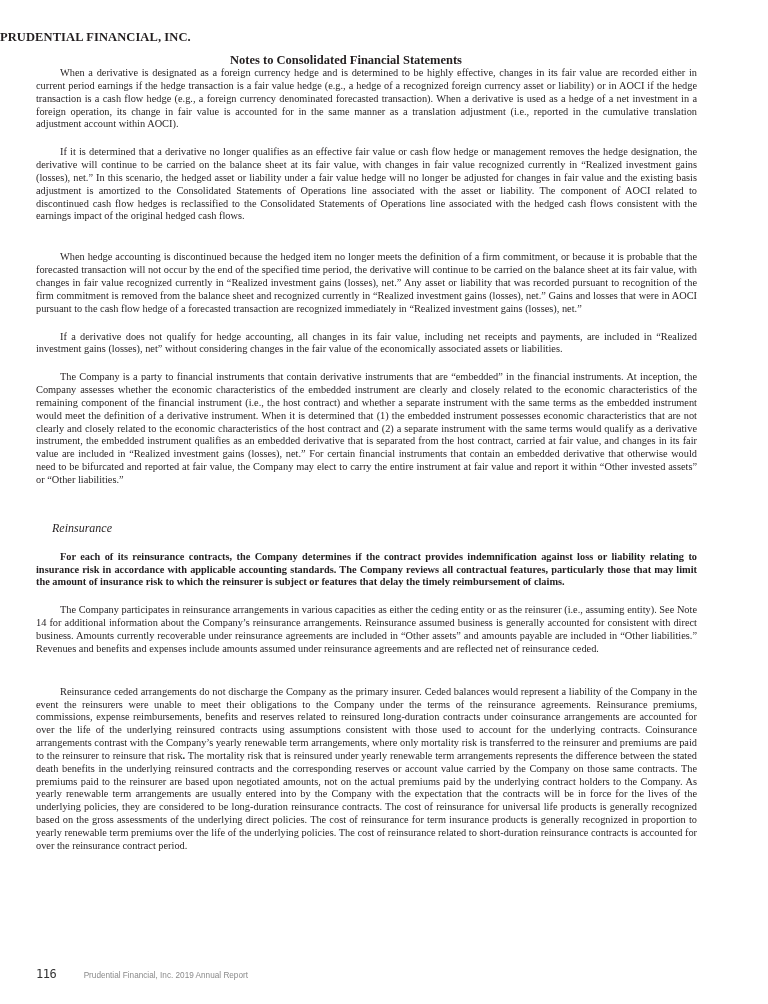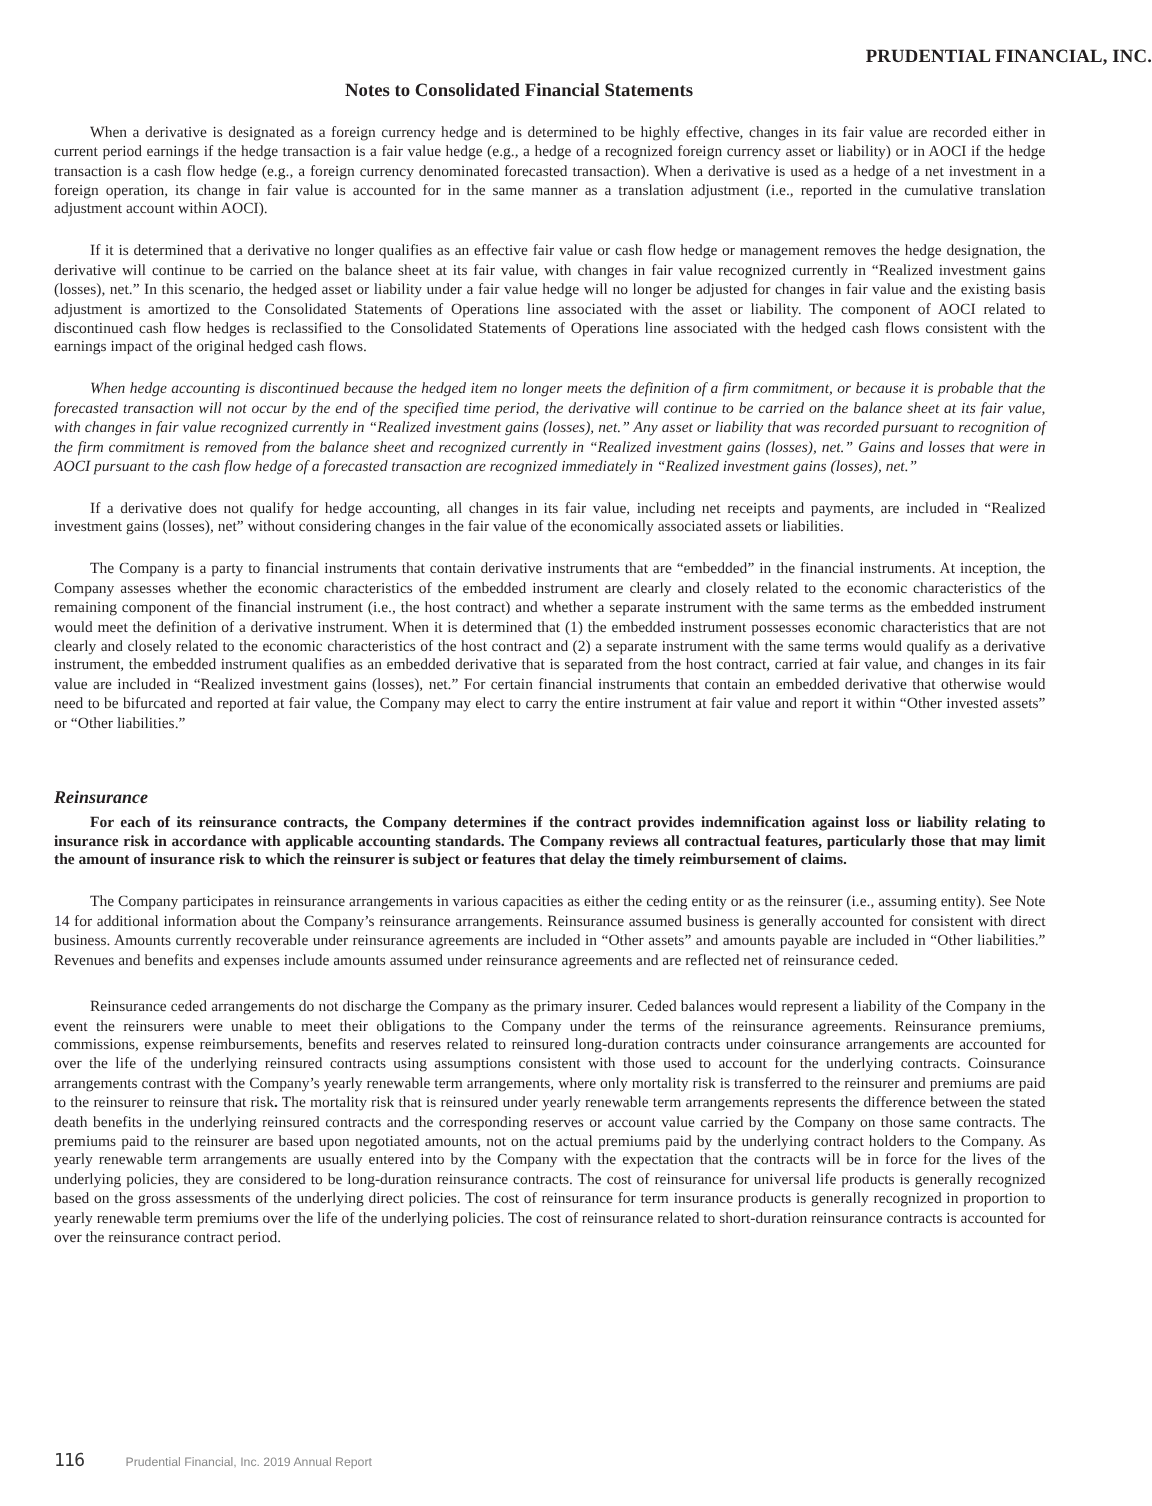--- a/index.html
+++ b/index.html
@@ -13,64 +13,64 @@
       position: relative;
       overflow: hidden;
       font-family: "Liberation Serif", "DejaVu Serif", serif;
       color: #231f20;
     }
     .header-company {
       position: absolute;
       top: 30px;
       left: 0;
       width: 768px;
-      text-align: right;
+      text-align: left;
       font-weight: bold;
       font-size: 12.5px;
       letter-spacing: 0.1px;
     }
     .header-title {
       position: absolute;
       top: 53px;
       left: 0;
       width: 692px;
       text-align: center;
       font-weight: bold;
       font-size: 12.5px;
     }
     .content {
       position: absolute;
-      top: 83px;
+      top: 67px;
       left: 36px;
       width: 661px;
     }
     .para {
       margin: 0;
       font-size: 10.35px;
       line-height: 12.85px;
       text-align: justify;
       text-indent: 24px;
       hyphens: none;
     }
     .gap-1 { margin-top: 15px; }
-    .gap-2 { margin-top: 15px; font-style: italic; }
+    .gap-2 { margin-top: 28px; }
     .gap-3 { margin-top: 15px; }
     .gap-4 { margin-top: 15px; }
     .section-heading {
-      margin: 0;
+      margin: 16px;
       margin-top: 34px;
-      font-weight: bold;
+      font-weight: normal;
       font-style: italic;
       font-size: 12px;
       line-height: 14px;
       text-indent: 0;
     }
     .gap-h { margin-top: 5px; font-weight: bold; }
     .gap-5 { margin-top: 15px; }
-    .gap-6 { margin-top: 18px; }
+    .gap-6 { margin-top: 30px; }
     .bold-period { font-weight: bold; }
     .footer {
       position: absolute;
       top: 964px;
       left: 36px;
       font-family: "Liberation Sans", "DejaVu Sans", sans-serif;
       white-space: nowrap;
     }
     .page-number {
       font-family: "DejaVu Sans Mono", "Liberation Mono", monospace;

